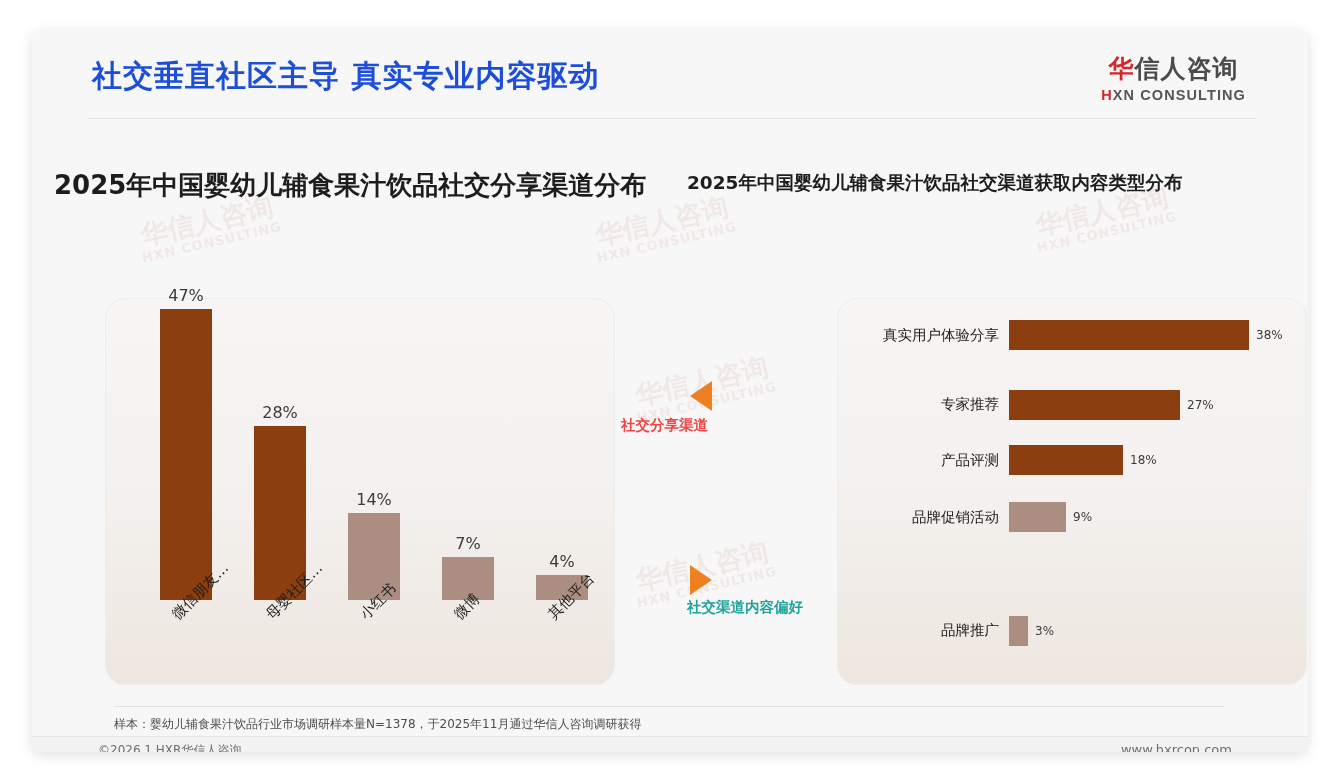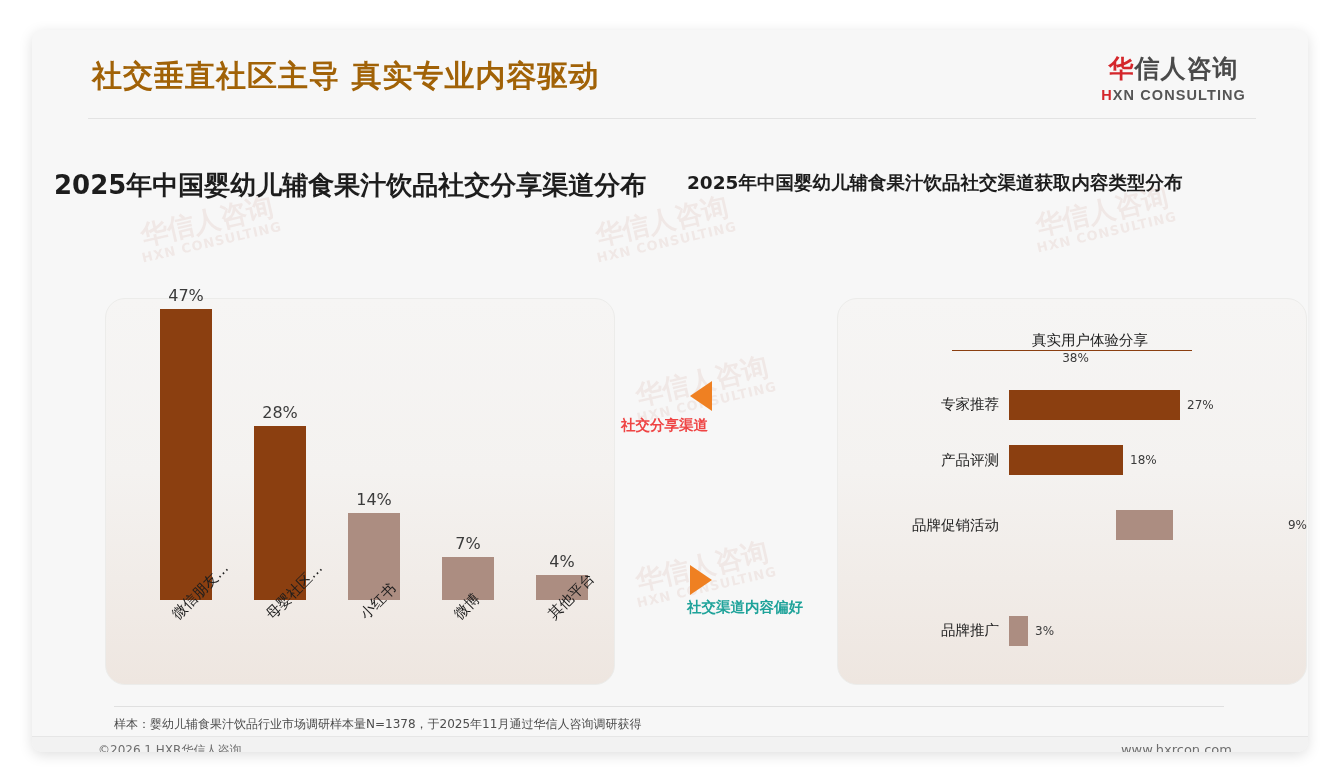--- a/index.html
+++ b/index.html
@@ -31,21 +31,21 @@
     width: 100%;
     height: 88px;
   }
   #main-title {
     position: absolute;
     left: 60px;
     top: 26px;
     font-family: "DejaVu Sans", "Liberation Sans", sans-serif;
     font-size: 30px;
     font-weight: 700;
-    color: #a16207;
+    color: #1d4ed8;
     letter-spacing: 1px;
     white-space: nowrap;
   }
   #header-rule {
     position: absolute;
     left: 56px;
     top: 88px;
     width: 1168px;
     height: 1px;
     background: #e3e3e3;
@@ -353,36 +353,36 @@
         <div class="vcat" style="top: 53px;">微博</div>
       </div>
       <div class="vcol" style="left: 431px; height: 25px;">
         <div class="vbar" style="height: 25px; background: rgb(172, 141, 129);"></div>
         <div class="vval" style="bottom: 29px;">4%</div>
         <div class="vcat" style="top: 35px;">其他平台</div>
       </div>
     </div>
 
   <div id="hbars">
-      <div class="hrow" style="top: 33px; flex-direction: column;">
+      <div class="hrow" style="top: 20px;">
         <div class="hlabel">真实用户体验分享</div>
         <div class="hbar" style="width: 240px; background: rgb(139, 63, 16);"></div>
         <div class="hval">38%</div>
       </div>
       <div class="hrow" style="top: 89.5px;">
         <div class="hlabel">专家推荐</div>
         <div class="hbar" style="width: 171px; background: rgb(139, 63, 16);"></div>
         <div class="hval">27%</div>
       </div>
       <div class="hrow" style="top: 145px;">
         <div class="hlabel">产品评测</div>
         <div class="hbar" style="width: 114px; background: rgb(139, 63, 16);"></div>
         <div class="hval">18%</div>
       </div>
-      <div class="hrow" style="top: 210px; justify-content: space-between;">
+      <div class="hrow" style="top: 202px;">
         <div class="hlabel">品牌促销活动</div>
         <div class="hbar" style="width: 57px; background: rgb(172, 141, 129);"></div>
         <div class="hval">9%</div>
       </div>
       <div class="hrow" style="top: 315.5px;">
         <div class="hlabel">品牌推广</div>
         <div class="hbar" style="width: 19px; background: rgb(172, 141, 129);"></div>
         <div class="hval">3%</div>
       </div>
     </div>

